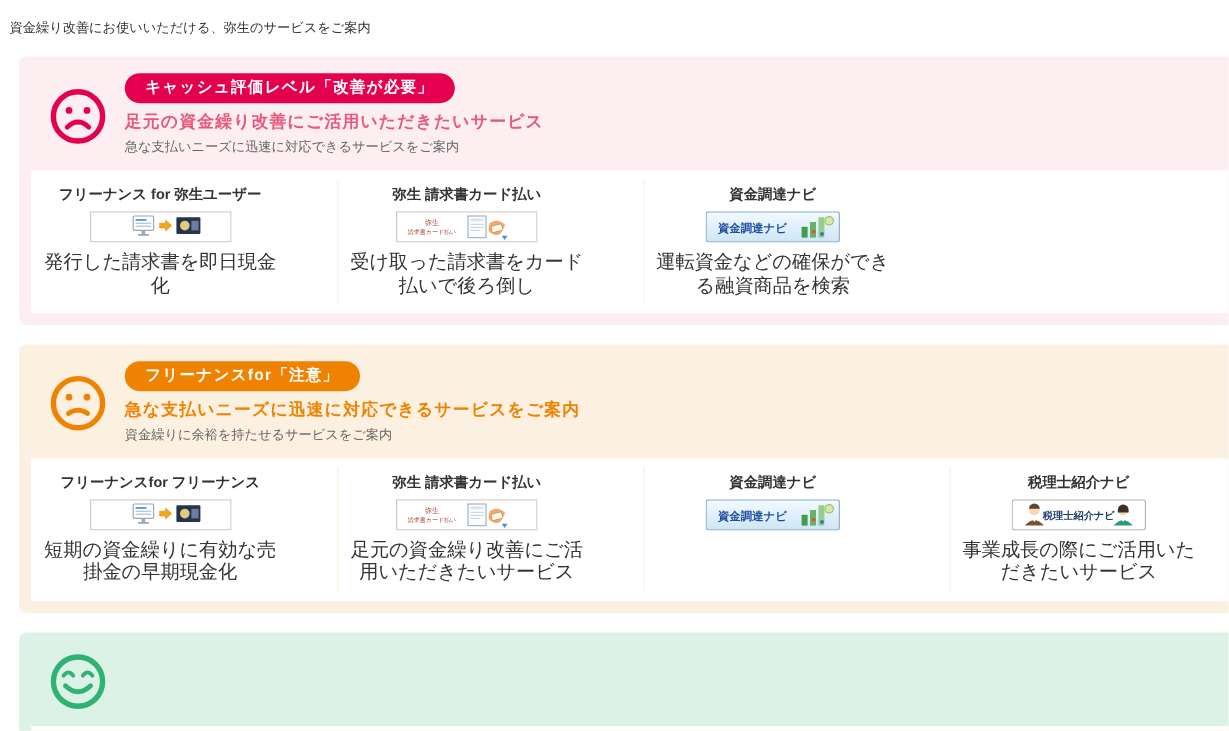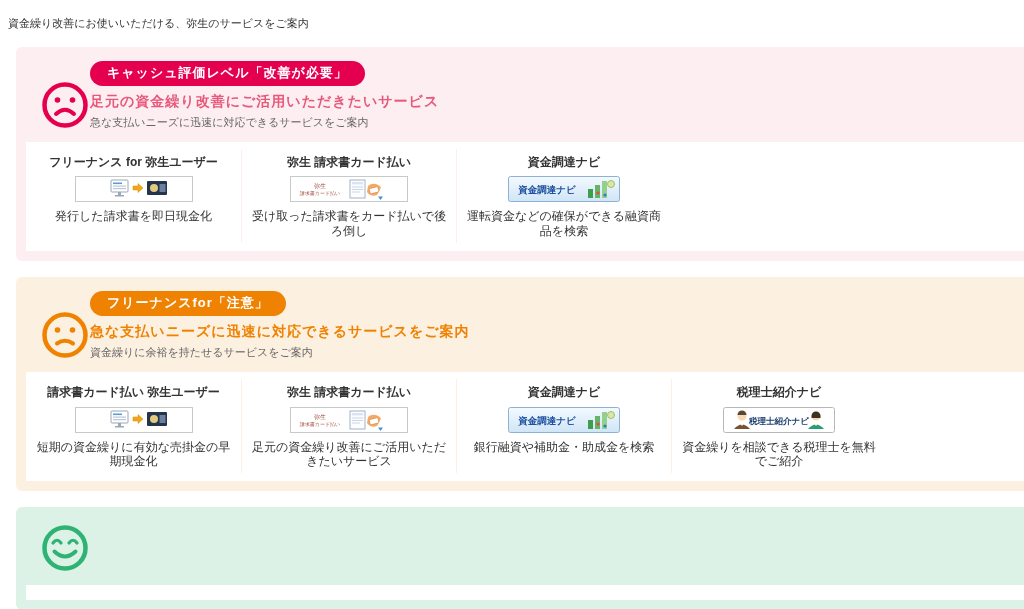--- a/index.html
+++ b/index.html
@@ -10,36 +10,36 @@
   .intro{margin:16px 0 16px 8px;font-size:11px;color:#333;}
   section.level{
     margin:16px 0 0 16px;
     border-radius:6px 0 0 6px;
     padding:14px 0 10px 10px;
     background:var(--bg);
   }
   .lv1{--accent:#e5004f;--heading:#e7587a;--bg:#fdeef1;}
   .lv2{--accent:#ef8200;--heading:#ef8200;--bg:#fcf0e1;}
   .lv3{--accent:#2eb374;--heading:#31a06b;--bg:#dcf2e6;}
-  .level-head{display:flex;align-items:flex-end;margin-left:14px;}
+  .level-head{display:flex;align-items:center;gap:14px;margin-left:14px;}
   .face{width:50px;height:50px;flex:0 0 auto;color:var(--accent);margin-top:2px;}
   .face svg{display:block;}
   .badge{
     display:inline-block;background:var(--accent);color:#fff;
     font-size:13px;font-weight:bold;letter-spacing:1px;
     padding:3px 17px 4px;border-radius:999px;
   }
   .level-heading{font-size:14px;font-weight:bold;color:var(--heading);margin:7px 0 4px;letter-spacing:1px;}
   .level-sub{font-size:11px;color:#666;margin:0;font-family:Liberation Serif, serif;}
-  .panel{background:#fff;margin:12px 0 0 0;padding:7px 0 8px;display:flex;}
+  .panel{background:#fff;margin:12px 0 0 0;padding:7px 0 8px;display:flex;gap:40px;}
   .card{width:215px;box-sizing:border-box;padding:0 6px;text-align:center;}
   .card + .card{border-left:1px solid var(--bg);}
   .card-title{font-size:12px;font-weight:bold;color:#333;margin:6px 0 7px;line-height:1.2;}
   .card-banner{height:26px;display:flex;justify-content:center;align-items:center;}
-  .card-desc{font-size:12px;color:#333;margin:7px 0 5px;line-height:1.2;}
+  .card-desc{font-size:16px;color:#333;margin:7px 0 5px;line-height:1.2;}
   svg text{font-family:"Liberation Sans","DejaVu Sans",sans-serif;}
 </style>
 </head>
 <body>
 
 <p class="intro">資金繰り改善にお使いいただける、弥生のサービスをご案内</p>
 
 <section class="level lv1">
   <div class="level-head">
     <span class="face">
@@ -138,21 +138,21 @@
     </span>
     <div class="head-text">
       <span class="badge">フリーナンスfor「注意」</span>
       <div class="level-heading">急な支払いニーズに迅速に対応できるサービスをご案内</div>
       <p class="level-sub">資金繰りに余裕を持たせるサービスをご案内</p>
     </div>
   </div>
   <div class="panel">
 
     <div class="card">
-      <div class="card-title">請求書カード払い 弥生ユーザー</div>
+      <div class="card-title">フリーナンスfor フリーナンス</div>
       <div class="card-banner">
         <svg width="118" height="26" viewBox="0 0 118 26">
           <rect x="0.5" y="0.5" width="117" height="25" fill="#fff" stroke="#c9c9c9"></rect>
           <rect x="36" y="4" width="17" height="12" rx="1" fill="#fff" stroke="#9aa7b5"></rect>
           <rect x="38" y="6.5" width="9" height="1.6" fill="#5b9bd5"></rect>
           <rect x="38" y="9.5" width="13" height="1.2" fill="#b9c7d8"></rect>
           <rect x="38" y="12" width="13" height="1.2" fill="#b9c7d8"></rect>
           <rect x="43" y="16" width="3" height="3" fill="#9aa7b5"></rect>
           <rect x="40" y="19" width="9" height="1.5" fill="#9aa7b5"></rect>
           <path d="M58 10 h5 v-2.5 l5 4.5 -5 4.5 v-2.5 h-5 z" fill="#f2a71b" stroke="#d98f00" stroke-width="0.5"></path>
@@ -193,21 +193,20 @@
           <g>
             <rect x="80" y="13" width="5" height="9" fill="#3f9d4e"></rect>
             <rect x="87" y="9" width="5" height="13" fill="#67b36b"></rect>
             <rect x="94" y="5" width="5" height="17" fill="#94cf8e"></rect>
             <circle cx="103" cy="8" r="3.5" fill="#d9e8a8" stroke="#9bbf6a"></circle>
             <circle cx="90" cy="17" r="1.6" fill="#e74c3c"></circle>
             <circle cx="97" cy="19" r="1.6" fill="#2980b9"></circle>
           </g>
         </svg>
       </div>
-      <div class="card-desc">銀行融資や補助金・助成金を検索</div>
     </div>
 
     <div class="card">
       <div class="card-title">税理士紹介ナビ</div>
       <div class="card-banner">
         <svg width="112" height="26" viewBox="0 0 112 26">
           <rect x="0.5" y="0.5" width="111" height="25" rx="2" fill="#fff" stroke="#b8b8b8"></rect>
           <g>
             <circle cx="19" cy="9" r="4.5" fill="#f8d8b0"></circle>
             <path d="M14.5 8 a4.5 4.5 0 0 1 9 0 z" fill="#5a4632"></path>
@@ -216,21 +215,21 @@
           </g>
           <text x="56" y="16.5" font-size="8.5" font-weight="bold" fill="#1a3c6e" text-anchor="middle">税理士紹介ナビ</text>
           <g>
             <circle cx="93" cy="9" r="4.5" fill="#f8d8b0"></circle>
             <path d="M88.5 9 a4.5 4.5 0 0 1 9 0 l0 2 -9 0 z" fill="#3d3126"></path>
             <path d="M85 22 q8 -9 16 0 z" fill="#2a9d74"></path>
             <path d="M91 16 l2 3 2 -3 z" fill="#fff"></path>
           </g>
         </svg>
       </div>
-      <div class="card-desc">資金繰りを相談できる税理士を無料でご紹介</div>
+      <div class="card-desc">事業成長の際にご活用いただきたいサービス</div>
     </div>
 
   </div>
 </section>
 
 <section class="level lv3">
   <div class="level-head">
     <span class="face">
       <svg width="50" height="50" viewBox="0 0 50 50">
         <circle cx="25" cy="25" r="20.5" fill="none" stroke="currentColor" stroke-width="4.5"></circle>

